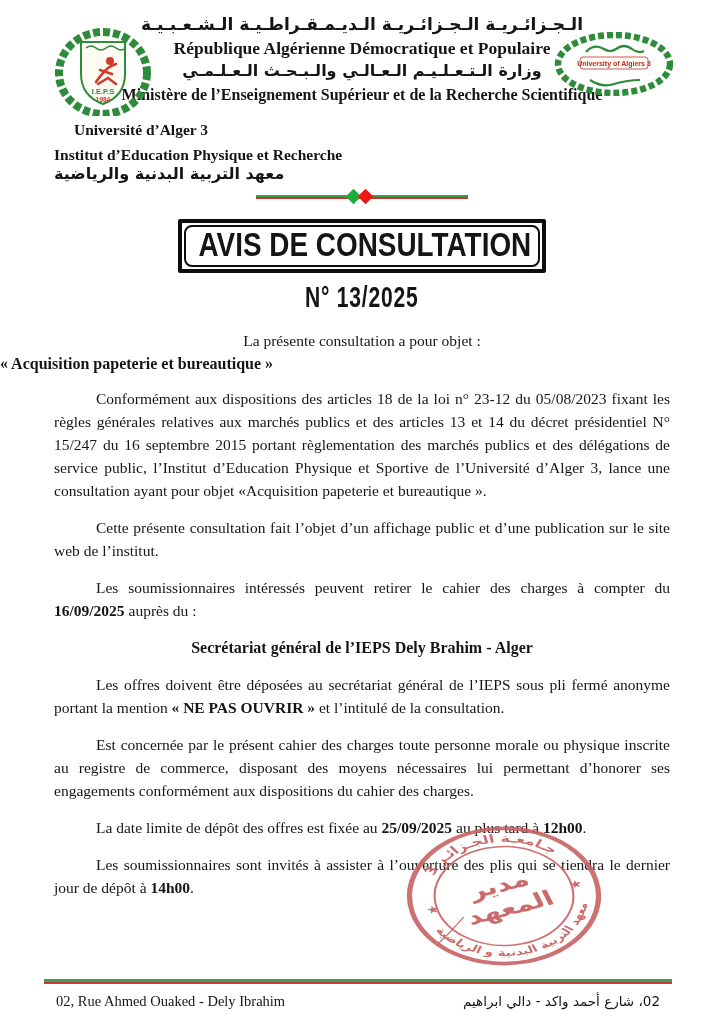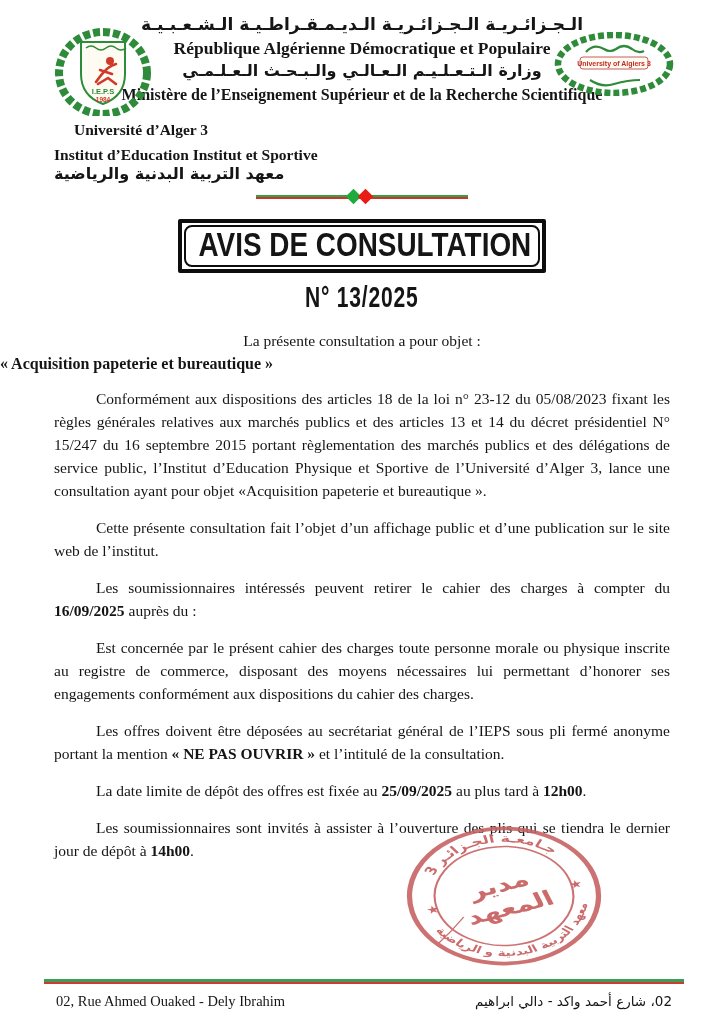--- a/index.html
+++ b/index.html
@@ -72,21 +72,21 @@
   .object-title{text-align:left; font-size:16px; font-weight:700; margin-top:5px;}
   .content{margin:0 54px; font-size:15.5px; line-height:23px; text-align:justify;}
   .content p{margin:14px 0 0 0; text-indent:42px;}
   .secretariat{ text-align:center; font-weight:700; font-size:16px; margin-top:14px; text-indent:0 !important;}
 
   
   .stamp{position:absolute; left:399px; top:821px; width:210px; height:150px; pointer-events:none;}
   .stamp svg{width:100%; height:100%;}
 
   
-  .footer{position:absolute; left:44px; right:40px; bottom:14px;}
+  .footer{position:absolute; left:44px; right:52px; bottom:14px;}
   .footer-rule .line-green{height:2.5px; background:#3c9d57;}
   .footer-rule .line-red{height:2.5px; background:#cd3a33;}
   .footer-addresses{display:flex; justify-content:space-between; margin-top:9px; align-items:baseline;}
   .addr-fr{font-size:14.5px; margin-left:12px;}
   .addr-ar{font-size:13.5px; margin-right:12px;}
 </style>
 </head>
 <body>
 
 <div class="page">
@@ -119,21 +119,21 @@
     <div class="hdr-fr-1">République Algérienne Démocratique et Populaire</div>
     <div class="hdr-ar-2 ar">وزارة الـتـعـلـيـم الـعـالـي والـبـحـث الـعـلـمـي</div>
     <div class="hdr-fr-2">Ministère de l’Enseignement Supérieur et de la Recherche Scientifique</div>
   </div>
 
   <div class="inst">
     <div class="inst-row">
       <span class="inst-fr">Université d’Alger 3</span>
     </div>
     <div class="inst-row">
-      <span class="inst-fr">Institut d’Education Institut et Sportive</span>
+      <span class="inst-fr">Institut d’Education Physique et Recherche</span>
       <span class="inst-ar ar">معهد التربية البدنية والرياضية</span>
     </div>
   </div>
 
   <div class="divider">
     <div class="lines">
       <div class="line-green"></div>
       <div class="line-red"></div>
     </div>
     <div class="diamond green"></div>
@@ -149,22 +149,23 @@
     <span>N° 13/2025</span>
   </div>
 
   <div class="object-intro">La présente consultation a pour objet :</div>
   <div class="object-title">« Acquisition papeterie et bureautique »</div>
 
   <div class="content">
     <p><span>Conformément aux dispositions des articles 18 de la loi n° 23-12 du 05/08/2023 fixant les règles générales relatives aux marchés publics et des articles 13 et 14 du décret présidentiel N° 15/247 du 16 septembre 2015 portant règlementation des marchés publics et des délégations de service public, l’Institut d’Education Physique et Sportive de l’Université d’Alger 3, lance une consultation ayant pour objet «Acquisition papeterie et bureautique ».</span></p>
     <p><span>Cette présente consultation fait l’objet d’un affichage public et d’une publication sur le site web de l’institut.</span></p>
     <p><span>Les soumissionnaires intéressés peuvent retirer le cahier des charges à compter du </span><span class="b">16/09/2025</span><span> auprès du :</span></p>
+    <p class="secretariat">Secrétariat général de l’IEPS Dely Brahim - Alger</p>
+    <p><span>Les offres doivent être déposées au secrétariat général de l’IEPS sous pli fermé anonyme portant la mention </span><span class="b">« NE PAS OUVRIR »</span><span> et l’intitulé de la consultation.</span></p>
     <p><span>Est concernée par le présent cahier des charges toute personne morale ou physique inscrite au registre de commerce, disposant des moyens nécessaires lui permettant d’honorer ses engagements conformément aux dispositions du cahier des charges.</span></p>
-    <p><span>Les offres doivent être déposées au secrétariat général de l’IEPS sous pli fermé anonyme portant la mention </span><span class="b">« NE PAS OUVRIR »</span><span> et l’intitulé de la consultation.</span></p>
     <p><span>La date limite de dépôt des offres est fixée au </span><span class="b">25/09/2025</span><span> au plus tard à </span><span class="b">12h00</span><span>.</span></p>
     <p><span>Les soumissionnaires sont invités à assister à l’ouverture des plis qui se tiendra le dernier jour de dépôt à </span><span class="b">14h00</span><span>.</span></p>
   </div>
 
   <div class="stamp">
     <svg viewBox="0 0 200 200" preserveAspectRatio="none">
       <g transform="rotate(-14 100 100)" fill="none" stroke="#c75f5f" opacity="0.88">
         <circle cx="100" cy="100" r="90" stroke-width="5"></circle>
         <circle cx="100" cy="100" r="66" stroke-width="2"></circle>
         <path id="arcTop" d="M 28,100 A 72,72 0 0 1 172,100" stroke="none"></path>

